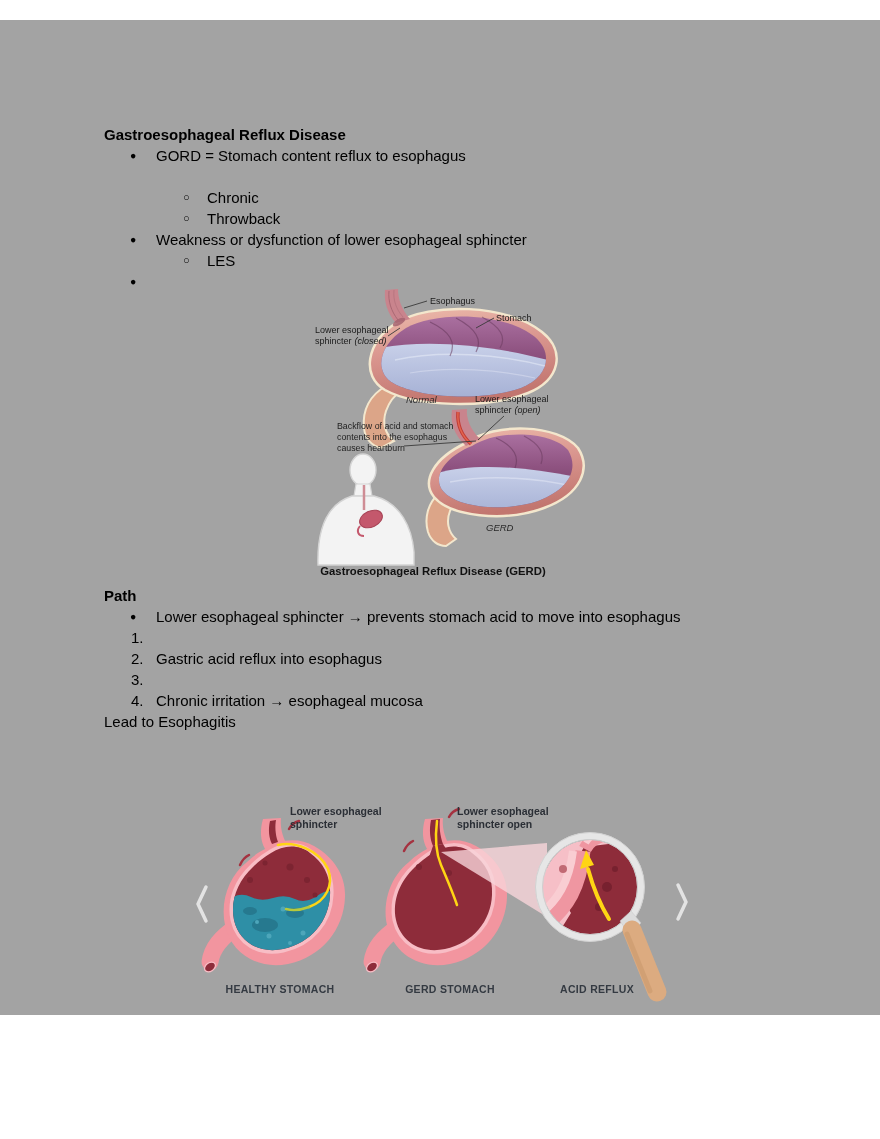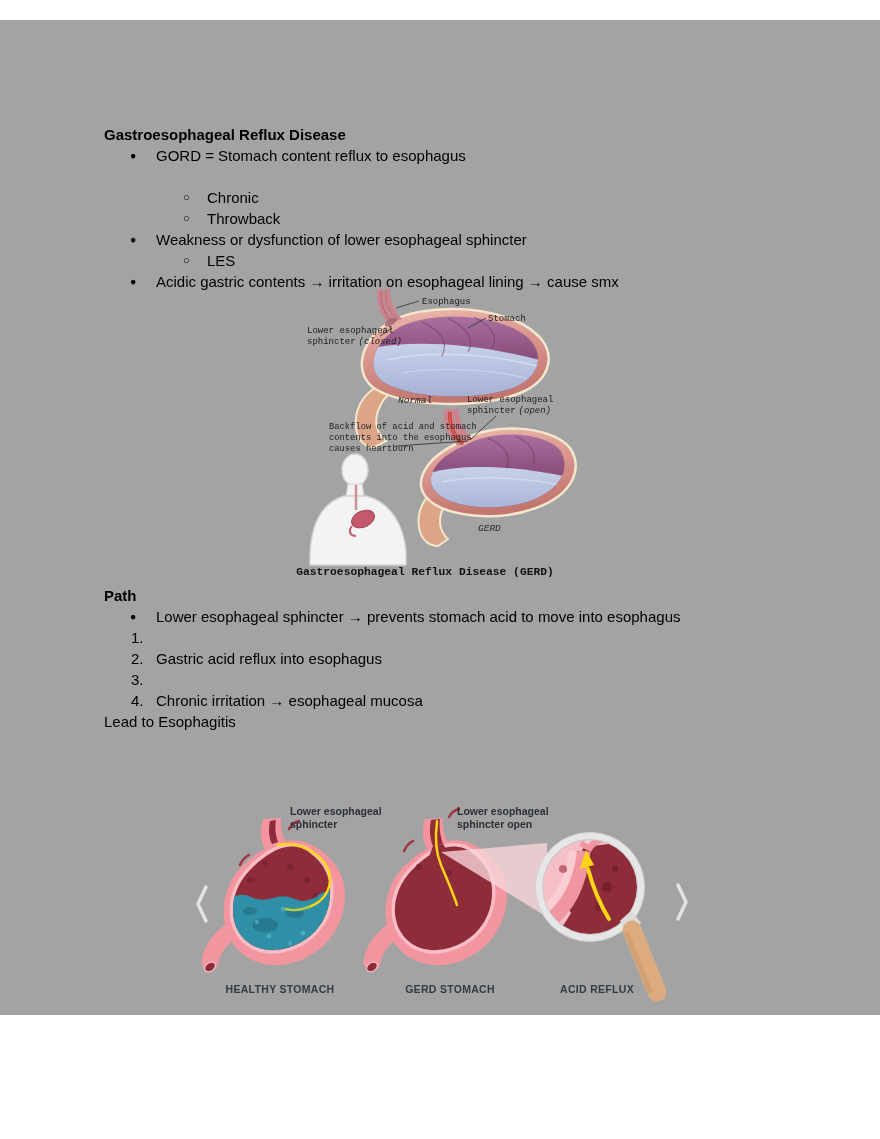--- a/index.html
+++ b/index.html
@@ -10,21 +10,21 @@
   .row.spacer{height:293px;}
   .bold{font-weight:bold;}
   .italic{}
   .underline{text-decoration:underline;}
   .l1{padding-left:52px;}
   .l2{padding-left:103px;}
   .mk1{position:absolute;left:26px;top:0;width:20px;font-size:10.5px;line-height:21px;}
   .mk2{position:absolute;left:79px;top:0;width:20px;font-size:11px;line-height:21px;}
   .num{position:absolute;left:27px;top:0;width:22px;font-size:15px;line-height:21px;}
   .fig{position:absolute;}
-  .fig1{left:292px;top:268px;width:292px;height:293px;font-family:Liberation Mono, monospace;}
+  .fig1{left:300px;top:268px;width:292px;height:293px;}
   .fig2{left:195px;top:775px;width:498px;height:210px;}
   svg{display:block;}
   
   .f1lab{font-size:9px;fill:#1b1b1b;}
   .f1small{font-size:8.8px;fill:#1f1f1f;}
   .f1it{font-size:9.5px;font-style:italic;fill:#2a2a2a;}
   .f1cap{font-size:11.3px;font-weight:bold;fill:#111;}
   .leader{stroke:#3a3a3a;stroke-width:0.9;fill:none;}
   
   .f2lab{font-size:10.5px;font-weight:600;fill:#2b2f36;}
@@ -60,21 +60,20 @@
       <span>Weakness or dysfunction of lower esophageal sphincter</span>
     </div>
 
     <div class="row l2">
       <span class="mk2">○</span>
       <span>LES</span>
     </div>
 
     <div class="row l1">
       <span class="mk1">●</span>
-      <span>Acidic gastric contents → irritation on esophageal lining → cause smx</span>
     </div>
 
     <div class="row spacer"></div>
 
     <div class="row bold">Path</div>
 
     <div class="row l1">
       <span class="mk1">●</span>
       <span>Lower esophageal sphincter → prevents stomach acid to move into esophagus</span>
     </div>

